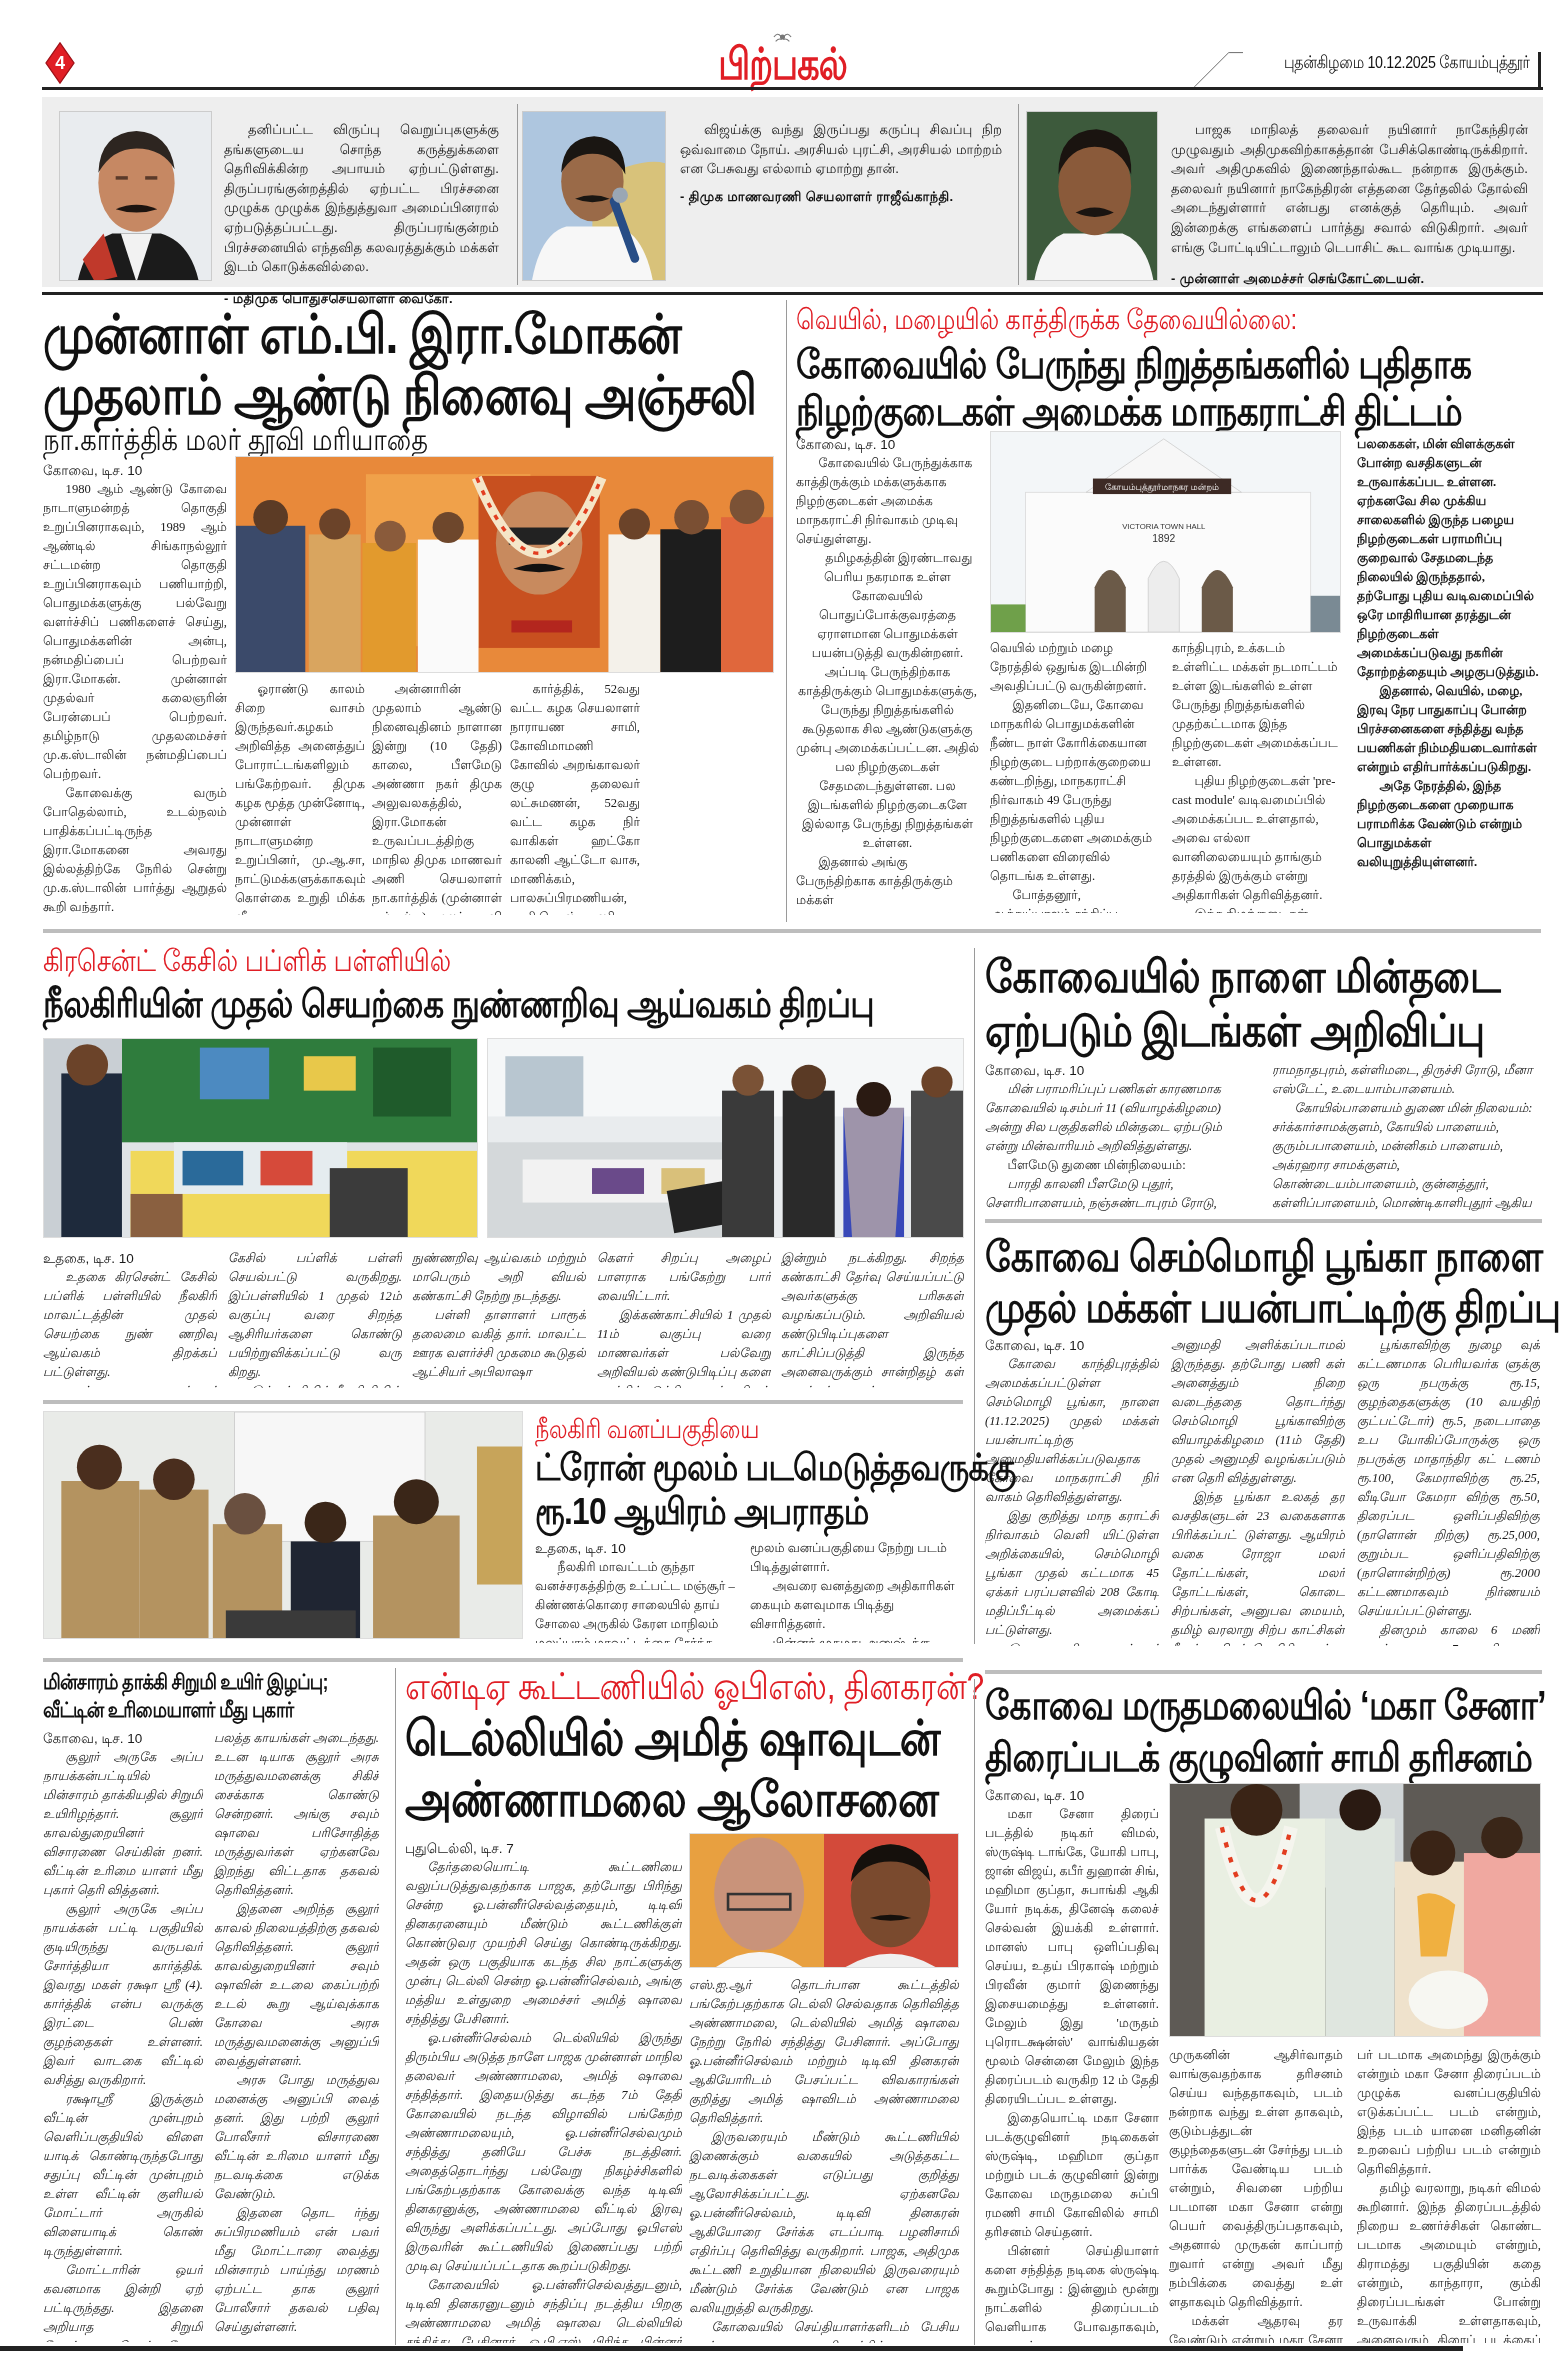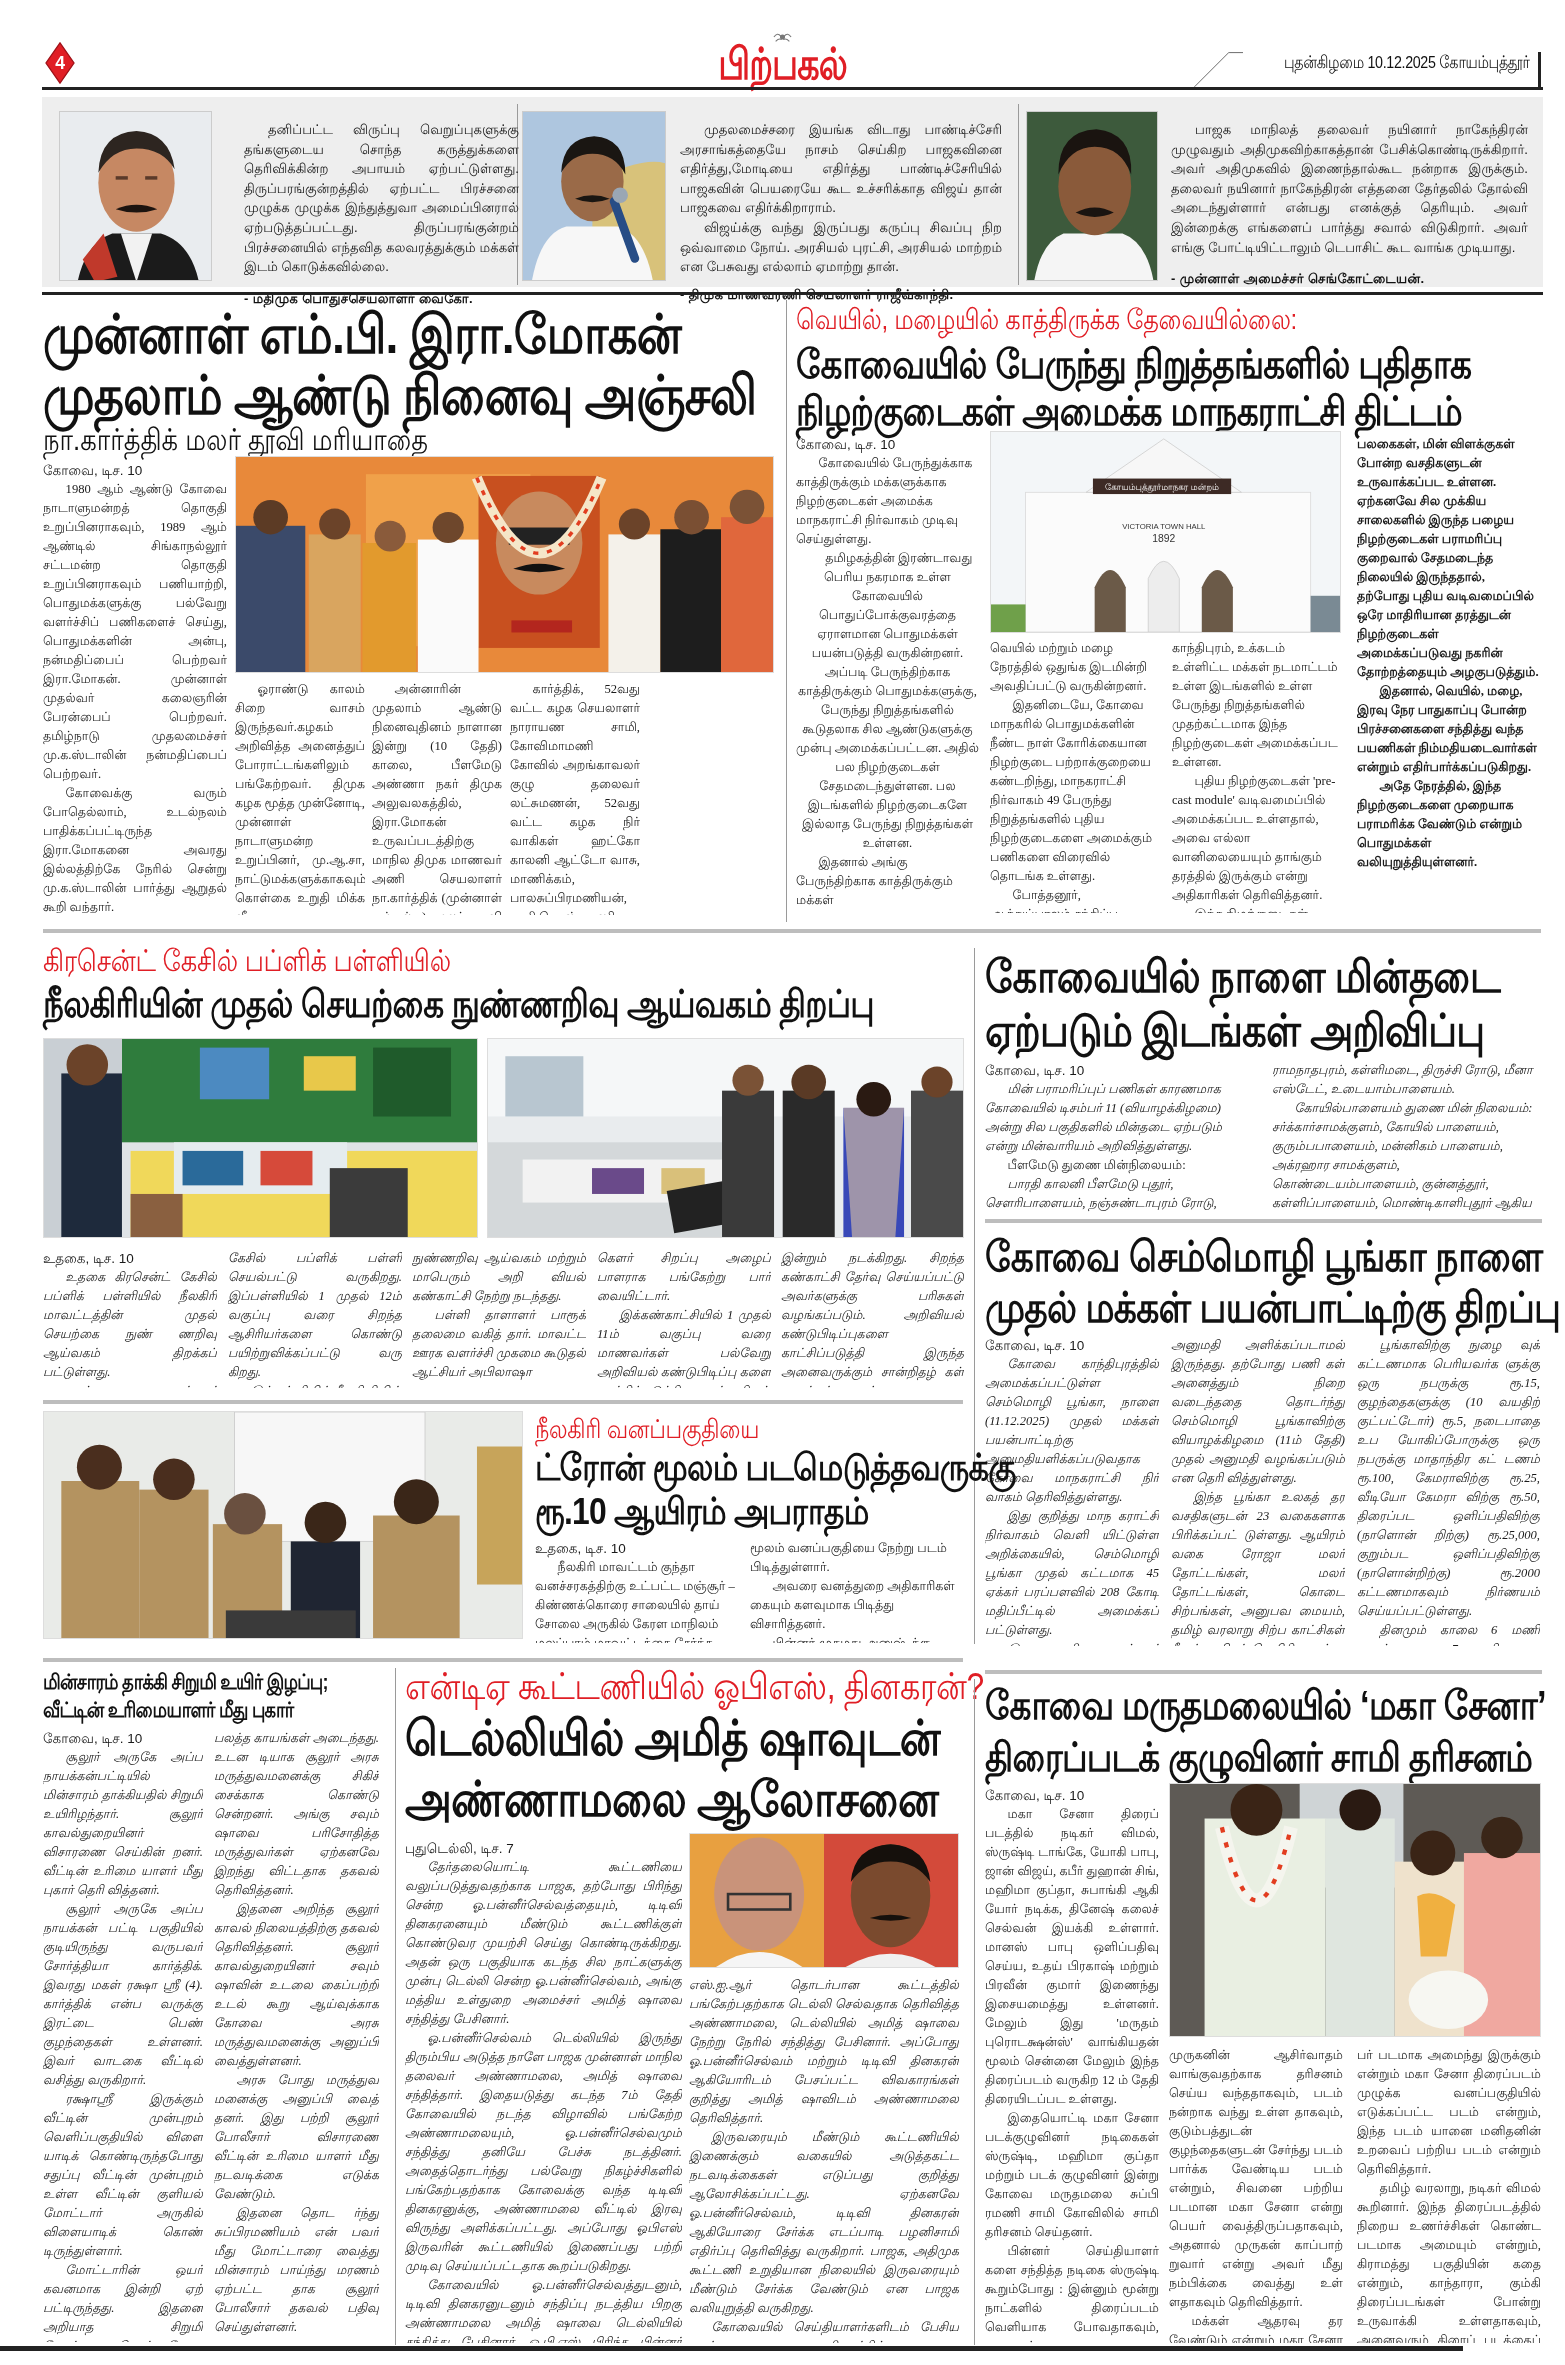--- a/index.html
+++ b/index.html
@@ -74,40 +74,39 @@
       <path d="M20,196 Q30,150 60,140 L116,140 Q150,150 160,196Z" fill="#1b1b1b"></path>
       <path d="M70,140 L88,196 L106,140Z" fill="#f2f2f2"></path>
       <path d="M50,140 L66,190 L40,196 L26,170Z" fill="#c0392b"></path>
       <ellipse cx="88" cy="82" rx="44" ry="56" fill="#c68863"></ellipse>
       <path d="M44,70 Q46,24 88,22 Q126,24 132,66 Q118,42 88,42 Q60,42 44,70Z" fill="#2d2520"></path>
       <path d="M64,112 Q88,102 112,112 Q88,120 64,112Z" fill="#1c1410"></path>
       <rect x="64" y="74" width="14" height="4" fill="#5a3a2a"></rect>
       <rect x="98" y="74" width="14" height="4" fill="#5a3a2a"></rect>
     </svg>
 </div>
-<div class="abs qtext" style="left:224px; width:275px;margin-left:20px;">
+<div class="abs qtext" style="left:224px; width:275px;">
   <p>தனிப்பட்ட விருப்பு வெறுப்புகளுக்கு தங்களுடைய சொந்த கருத்துக்களை தெரிவிக்கின்ற அபாயம் ஏற்பட்டுள்ளது. திருப்பரங்குன்றத்தில் ஏற்பட்ட பிரச்சனை முழுக்க முழுக்க இந்துத்துவா அமைப்பினரால் ஏற்படுத்தப்பட்டது. திருப்பரங்குன்றம் பிரச்சனையில் எந்தவித கலவரத்துக்கும் மக்கள் இடம் கொடுக்கவில்லை.</p>
   <div style="height:12px"></div>
   <div class="qsig">- மதிமுக பொதுச்செயலாளர் வைகோ.</div>
 </div>
 
 <div class="abs qphoto" style="left:522px; width:144px;">
   <svg viewBox="0 0 166 196" width="144" height="170">
       <rect width="166" height="196" fill="#aec6df"></rect>
       <path d="M80,80 Q140,50 166,60 L166,196 L80,196Z" fill="#d8c27a"></path>
       <path d="M10,196 Q20,140 50,132 L110,132 Q140,142 150,196Z" fill="#f7f7f7"></path>
       <ellipse cx="80" cy="80" rx="36" ry="46" fill="#9a6a48"></ellipse>
       <path d="M44,70 Q46,30 82,28 Q118,30 118,72 Q106,48 80,48 Q56,48 44,70Z" fill="#1a1612"></path>
       <path d="M60,100 Q80,92 100,100 Q80,108 60,100Z" fill="#1a1612"></path>
       <rect x="112" y="96" width="10" height="80" rx="5" fill="#274d86" transform="rotate(-20 117 136)"></rect>
       <circle cx="112" cy="96" r="9" fill="#9aa7b5"></circle>
     </svg>
 </div>
 <div class="abs qtext" style="left:680px; width:322px;">
-  <p>முதலமைச்சரை இயங்க விடாது பாண்டிச்சேரி அரசாங்கத்தையே நாசம் செய்கிற பாஜகவினை எதிர்த்து,மோடியை எதிர்த்து பாண்டிச்சேரியில் பாஜகவின் பெயரையே கூட உச்சரிக்காத விஜய் தான் பாஜகவை எதிர்க்கிறாராம்.</p>
   <p>விஜய்க்கு வந்து இருப்பது கருப்பு சிவப்பு நிற ஒவ்வாமை நோய். அரசியல் புரட்சி, அரசியல் மாற்றம் என பேசுவது எல்லாம் ஏமாற்று தான்.</p>
   <div style="height:8.7px"></div>
   <div class="qsig">- திமுக மாணவரணி செயலாளர் ராஜீவ்காந்தி.</div>
 </div>
 
 <div class="abs qphoto" style="left:1026px; width:132px;">
   <svg viewBox="0 0 152 196" width="132" height="170">
       <rect width="152" height="196" fill="#3d5a3c"></rect>
       <path d="M8,196 Q16,150 42,140 L110,140 Q138,150 146,196Z" fill="#f5f5f5"></path>
       <ellipse cx="78" cy="86" rx="42" ry="56" fill="#8a5a3a"></ellipse>

